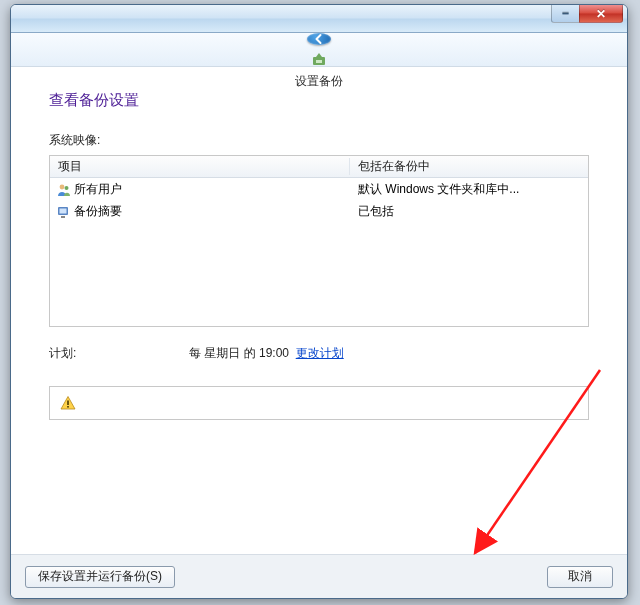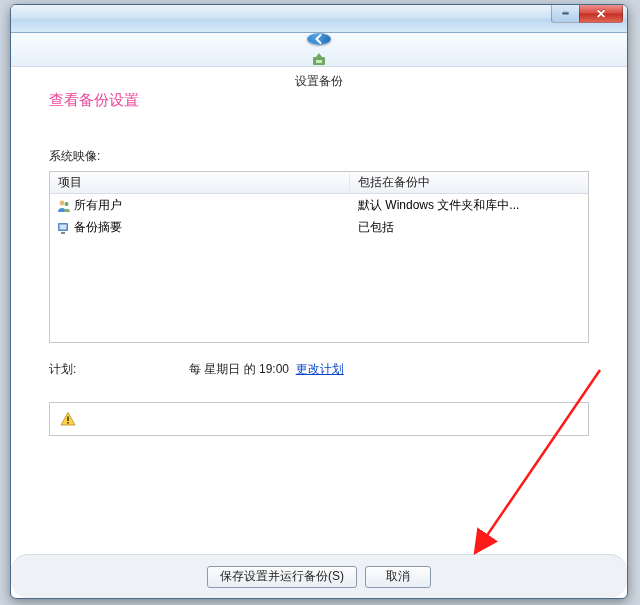--- a/index.html
+++ b/index.html
@@ -85,24 +85,24 @@
     .backcircle svg { width: 12px; height: 12px; }
     .navicon {
       width: 16px; height: 16px;
       display: inline-block;
     }
     .navtitle { color: #2a2a2a; }
     .content {
       padding: 24px 38px 0 38px;
     }
     .h1 {
-      color: #ec4899;
+      color: #4c1d95;
       font-size: 15px;
       font-weight: normal;
-      margin-bottom: 38px;
+      margin-bottom: 22px;
     }
     .row {
       display: flex;
       margin-bottom: 18px;
       color: #222;
     }
     .row .label { width: 140px; }
     .table-wrap {
       border: 1px solid #c8c8c8;
       height: 172px;
@@ -142,24 +142,23 @@
       width: 16px; height: 16px; flex-shrink: 0;
     }
     .footer {
       position: absolute;
       bottom: 0; left: 0; right: 0;
       height: 44px;
       background: #eef2f6;
       border-top: 1px solid #d6dde5;
       display: flex;
       align-items: center;
-      justify-content: center;
+      justify-content: space-between;
       padding: 0 14px;
       gap: 8px;
-      border-radius: 17px;
     }
     .btn {
       height: 22px;
       padding: 0 10px;
       background: linear-gradient(#fdfdfd, #e8eef5);
       border: 1px solid #8a9aac;
       border-radius: 3px;
       font-size: 12px;
       color: #222;
       display: inline-flex;

